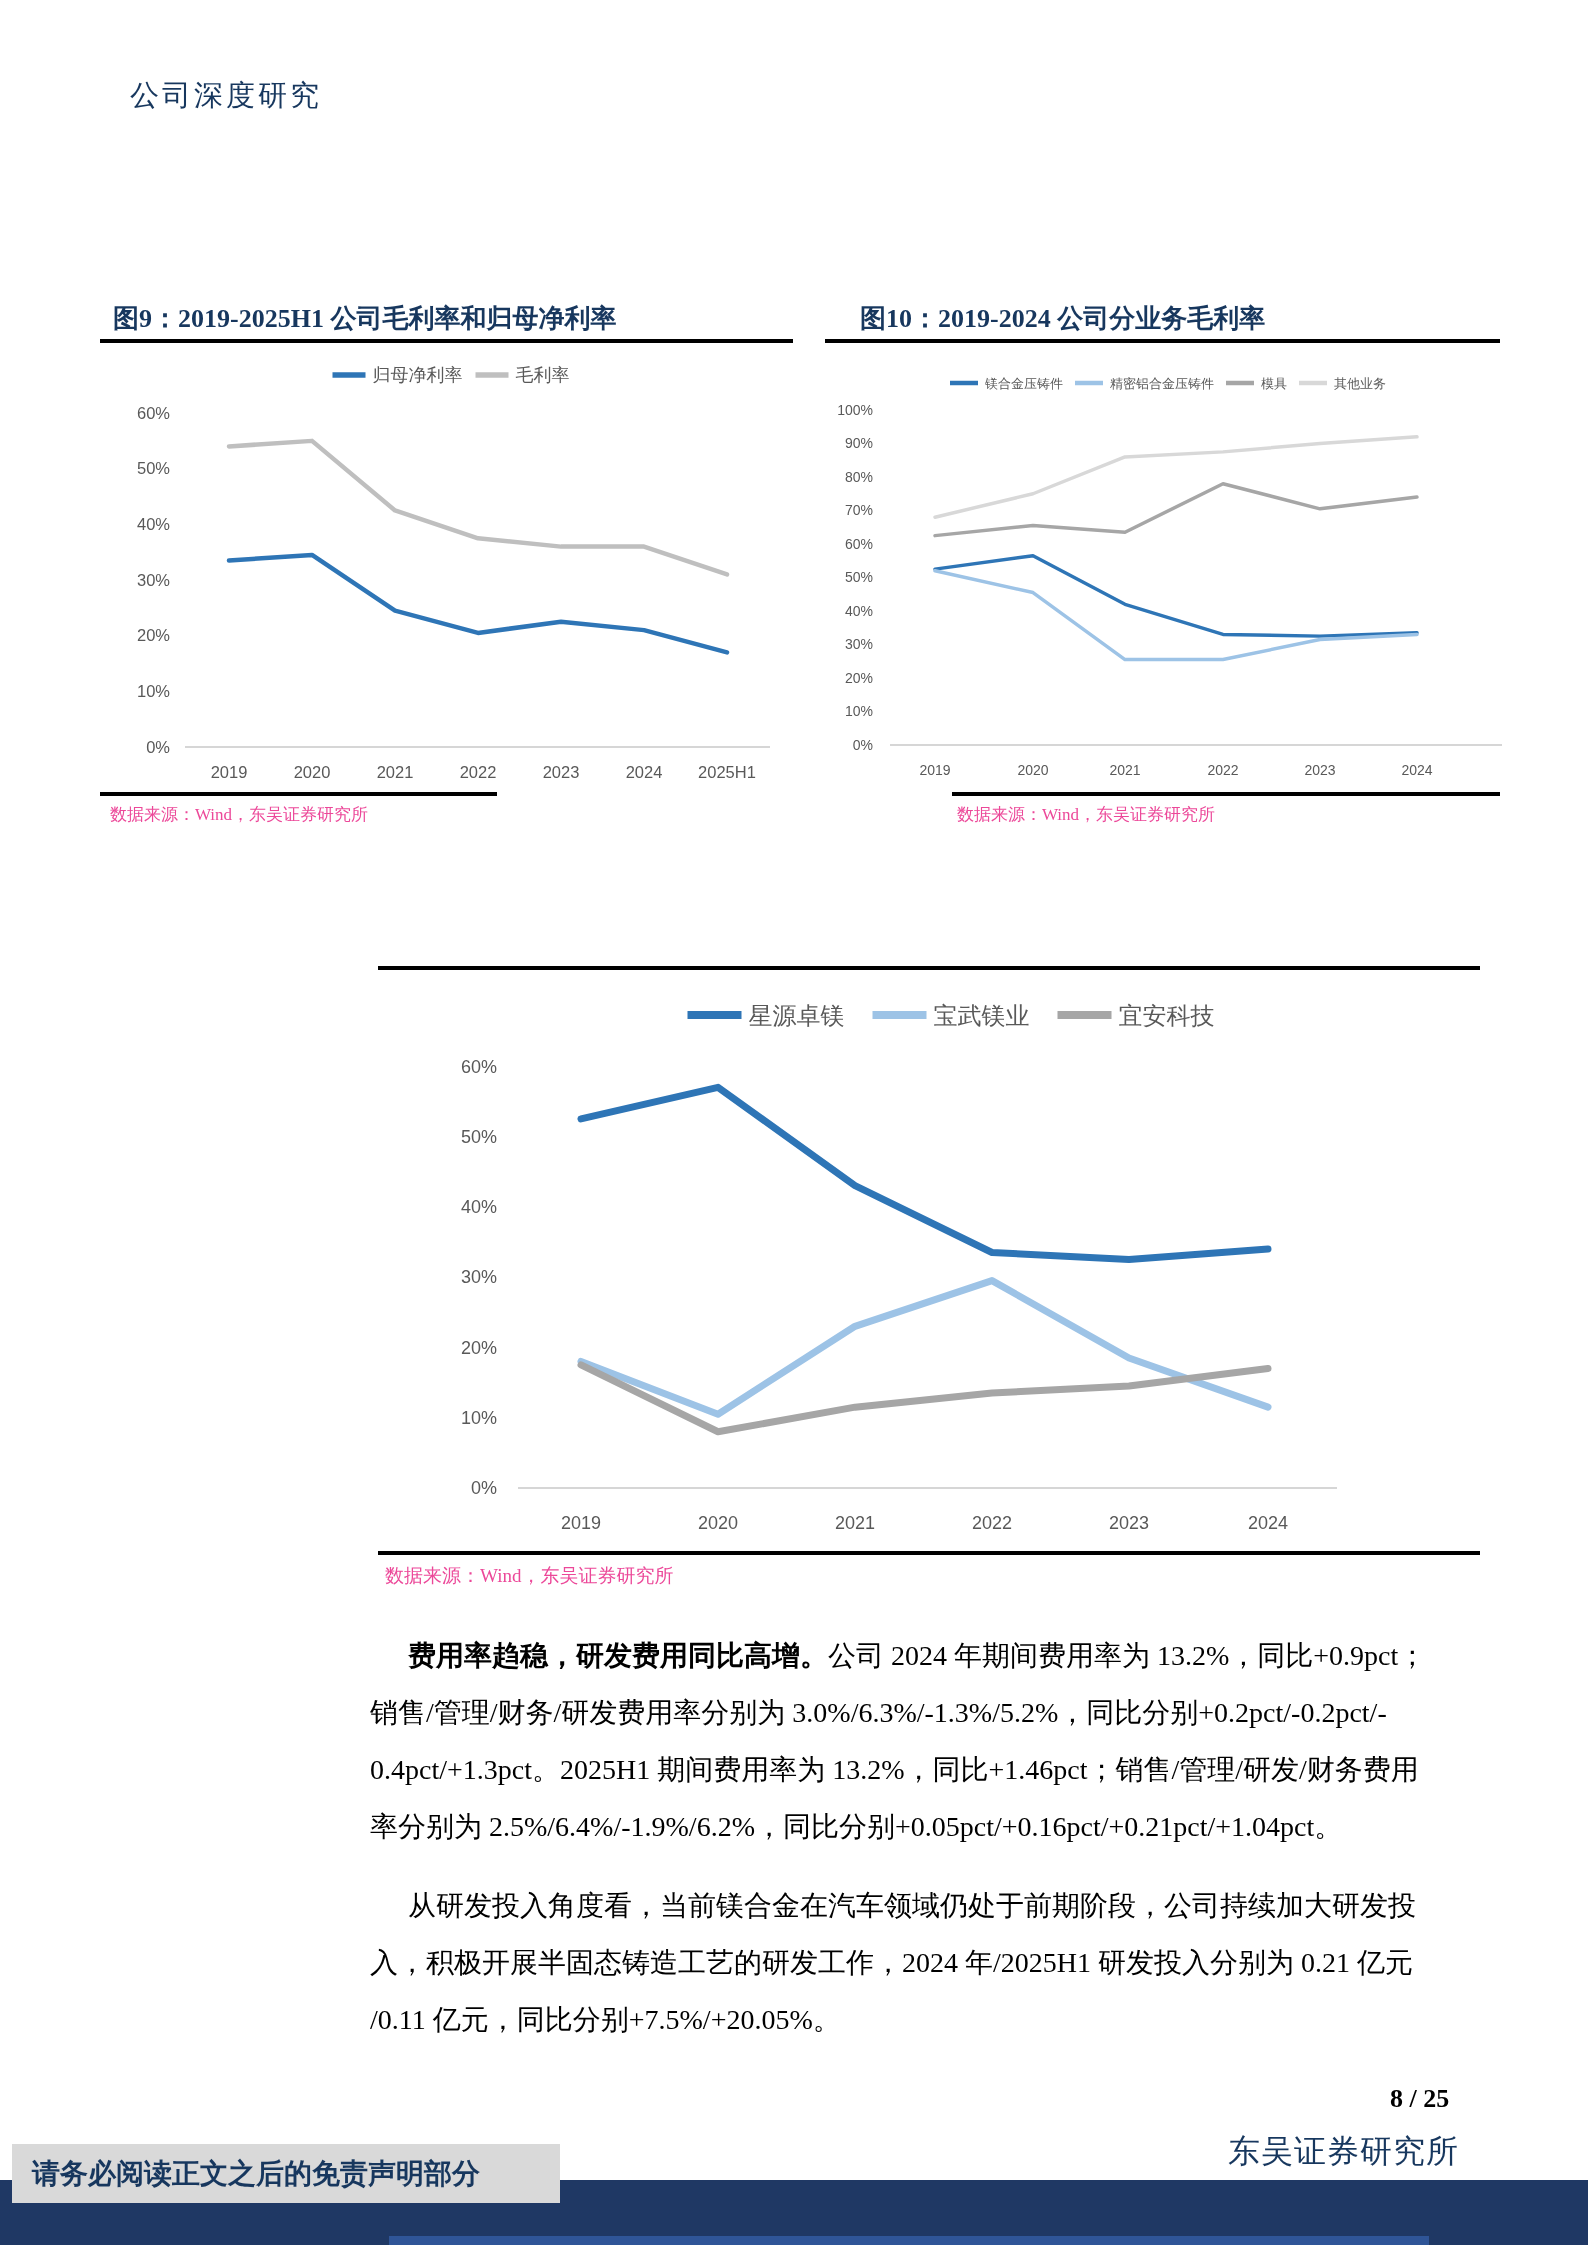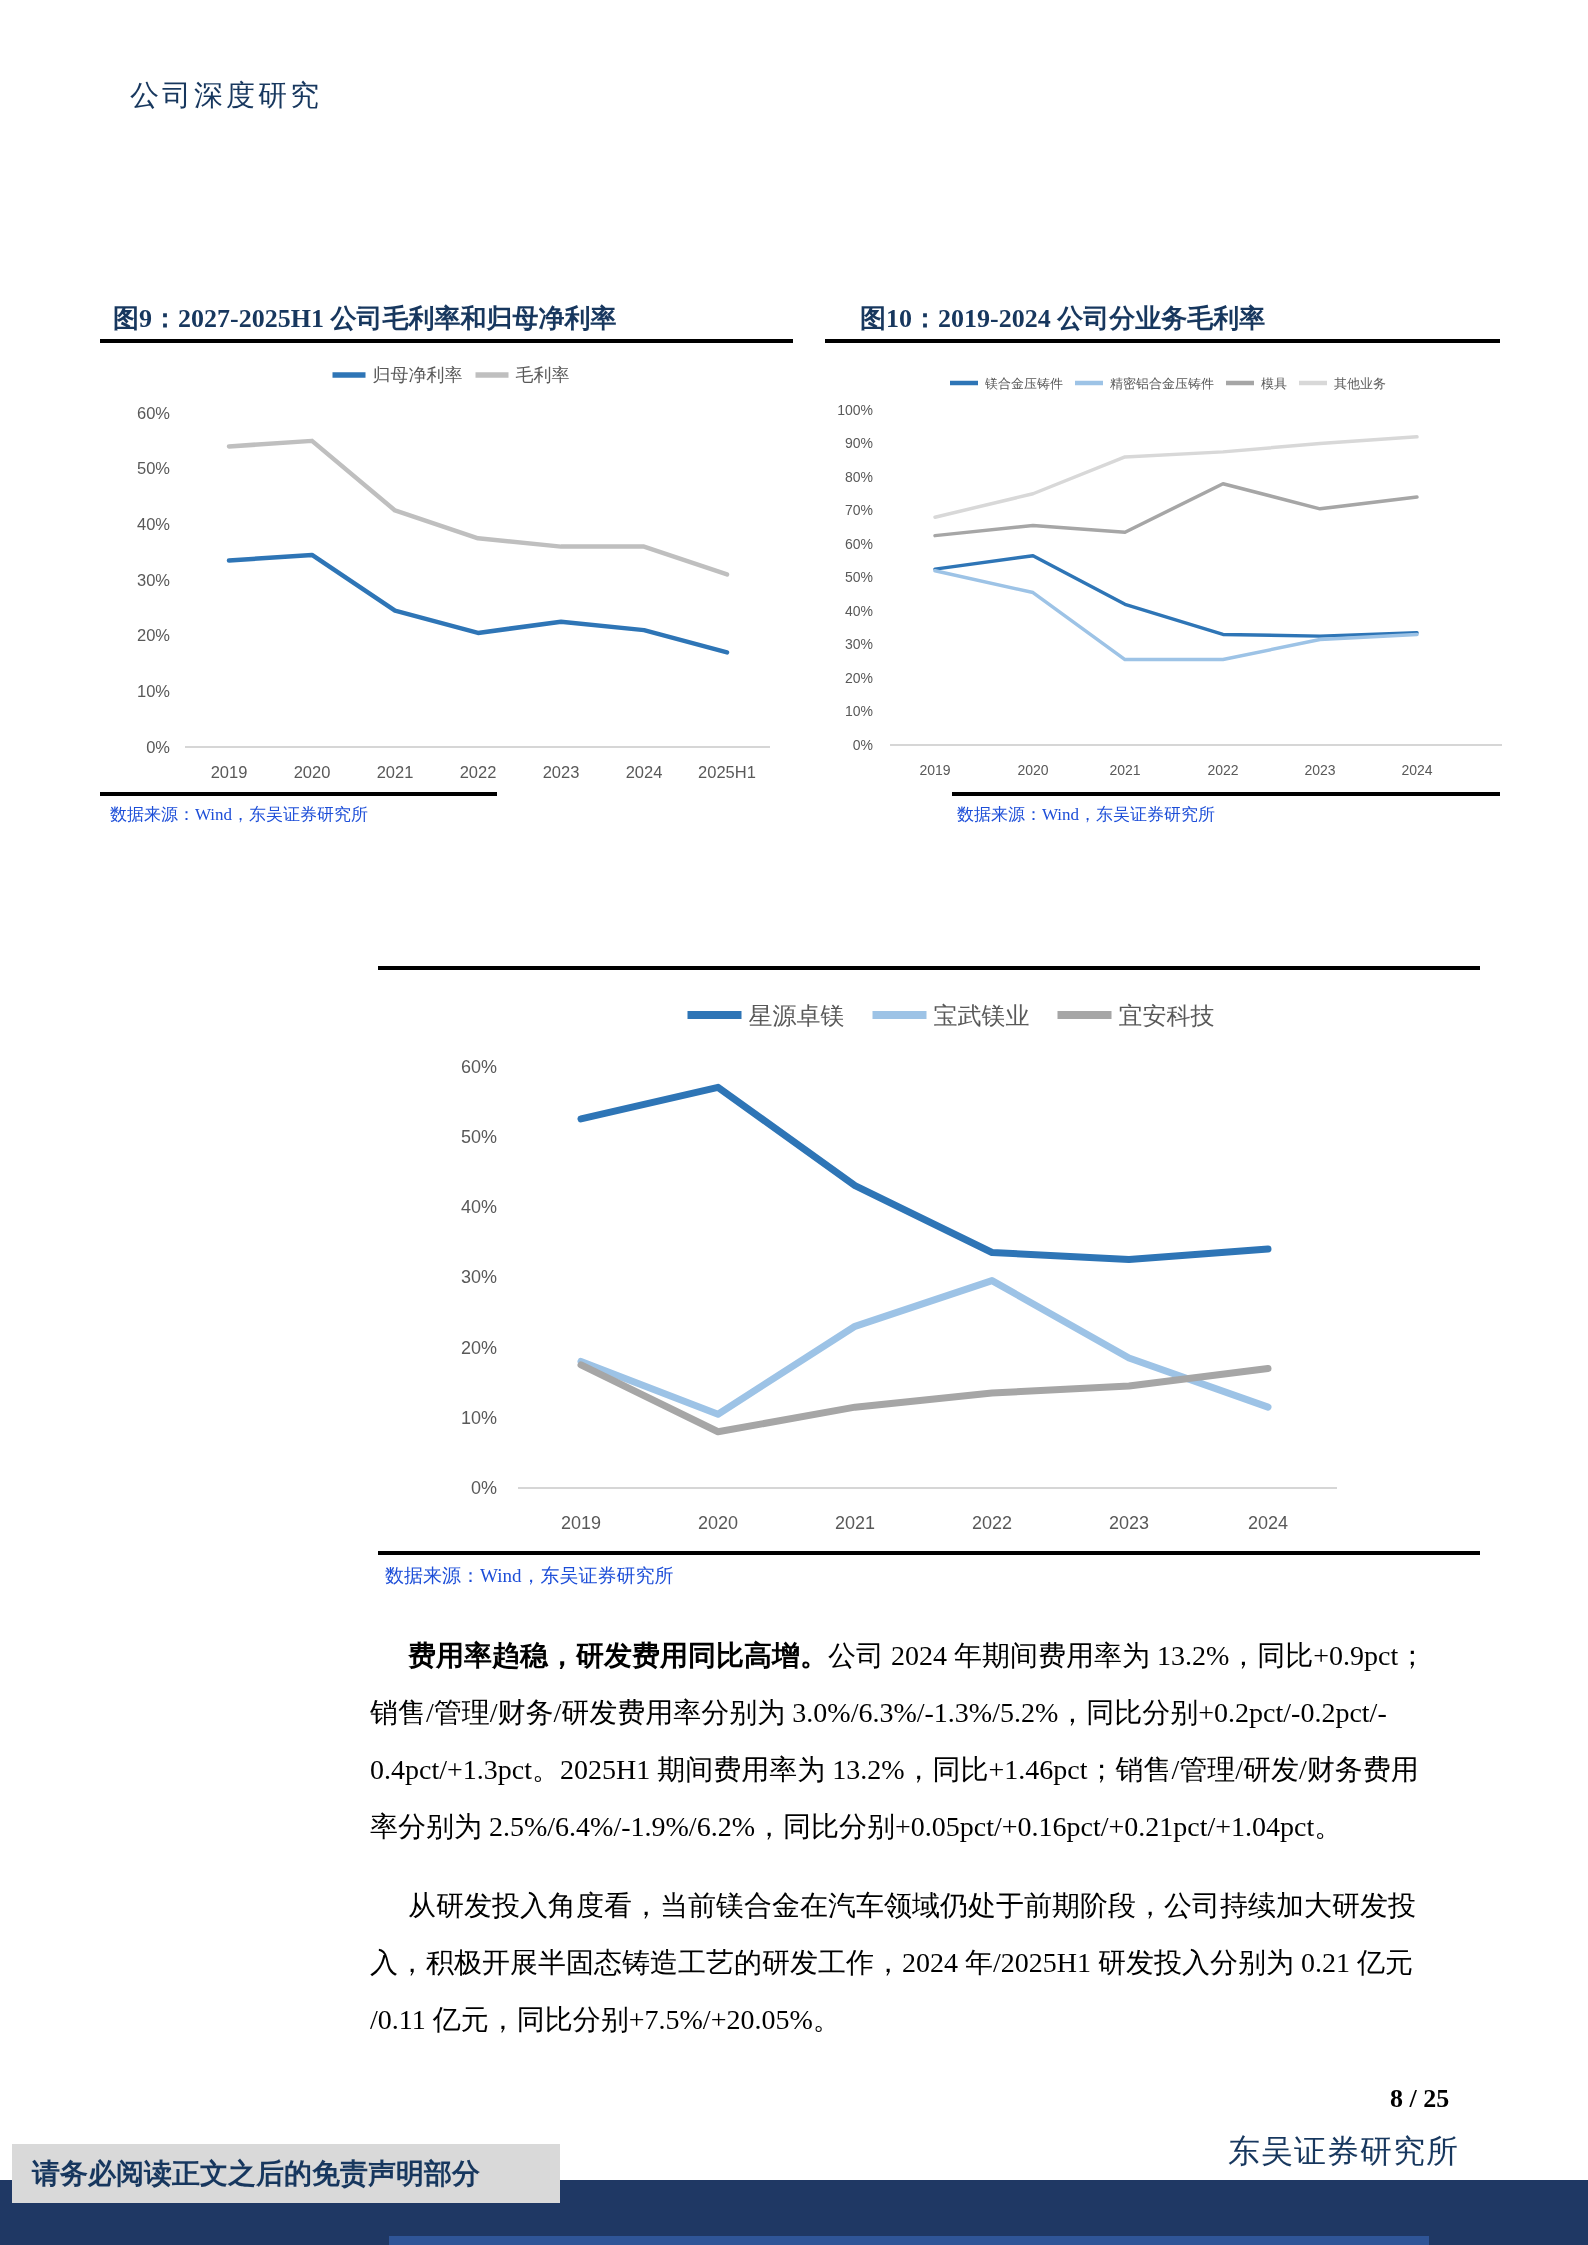--- a/index.html
+++ b/index.html
@@ -34,21 +34,21 @@
   #para1  { top:1627px; text-indent:38px; }
   #para2  { top:1877px; text-indent:38px; }
   #para1 b, .lead { font-weight:bold; }
   
   .fig-title {
     position:absolute; font-size:26px; font-weight:bold; color:#17375e;
     white-space:nowrap;
   }
   .rule { position:absolute; height:4px; background:#000; }
   .src  {
-    position:absolute; font-size:17px; color:#1d4ed8; white-space:nowrap;
+    position:absolute; font-size:17px; color:#ec4899; white-space:nowrap;
   }
   svg.chart { position:absolute; overflow:visible; font-family:"Liberation Sans", sans-serif; }
   
   .page-number {
     position:absolute; left:1390px; top:2084px; font-size:26px; font-weight:bold; color:#000;
   }
   .institute {
     position:absolute; left:1228px; top:2130px; font-size:32px; color:#17375e;
     letter-spacing:1px;
   }
@@ -68,21 +68,21 @@
 </style>
 </head>
 <body>
 
 <div class="page">
 
   <div class="report-type">公司深度研究</div>
 
 
 
-  <div class="fig-title" style="left:113px; top:301px;">图9：2027-2025H1 公司毛利率和归母净利率</div>
+  <div class="fig-title" style="left:113px; top:301px;">图9：2019-2025H1 公司毛利率和归母净利率</div>
   <div class="rule" style="left:100px; top:339px; width:693px;"></div>
   <svg class="chart" id="chart9" style="left:85px; top:345px;" width="705" height="445">
       <text x="85" y="407.775" text-anchor="end" font-size="16.5" fill="#595959">0%</text>
       <text x="85" y="352.115" text-anchor="end" font-size="16.5" fill="#595959">10%</text>
       <text x="85" y="296.455" text-anchor="end" font-size="16.5" fill="#595959">20%</text>
       <text x="85" y="240.79500000000002" text-anchor="end" font-size="16.5" fill="#595959">30%</text>
       <text x="85" y="185.13500000000002" text-anchor="end" font-size="16.5" fill="#595959">40%</text>
       <text x="85" y="129.475" text-anchor="end" font-size="16.5" fill="#595959">50%</text>
       <text x="85" y="73.81500000000003" text-anchor="end" font-size="16.5" fill="#595959">60%</text>
       <line x1="100" y1="402" x2="685" y2="402" stroke="#c9c9c9" stroke-width="1.5"></line>

